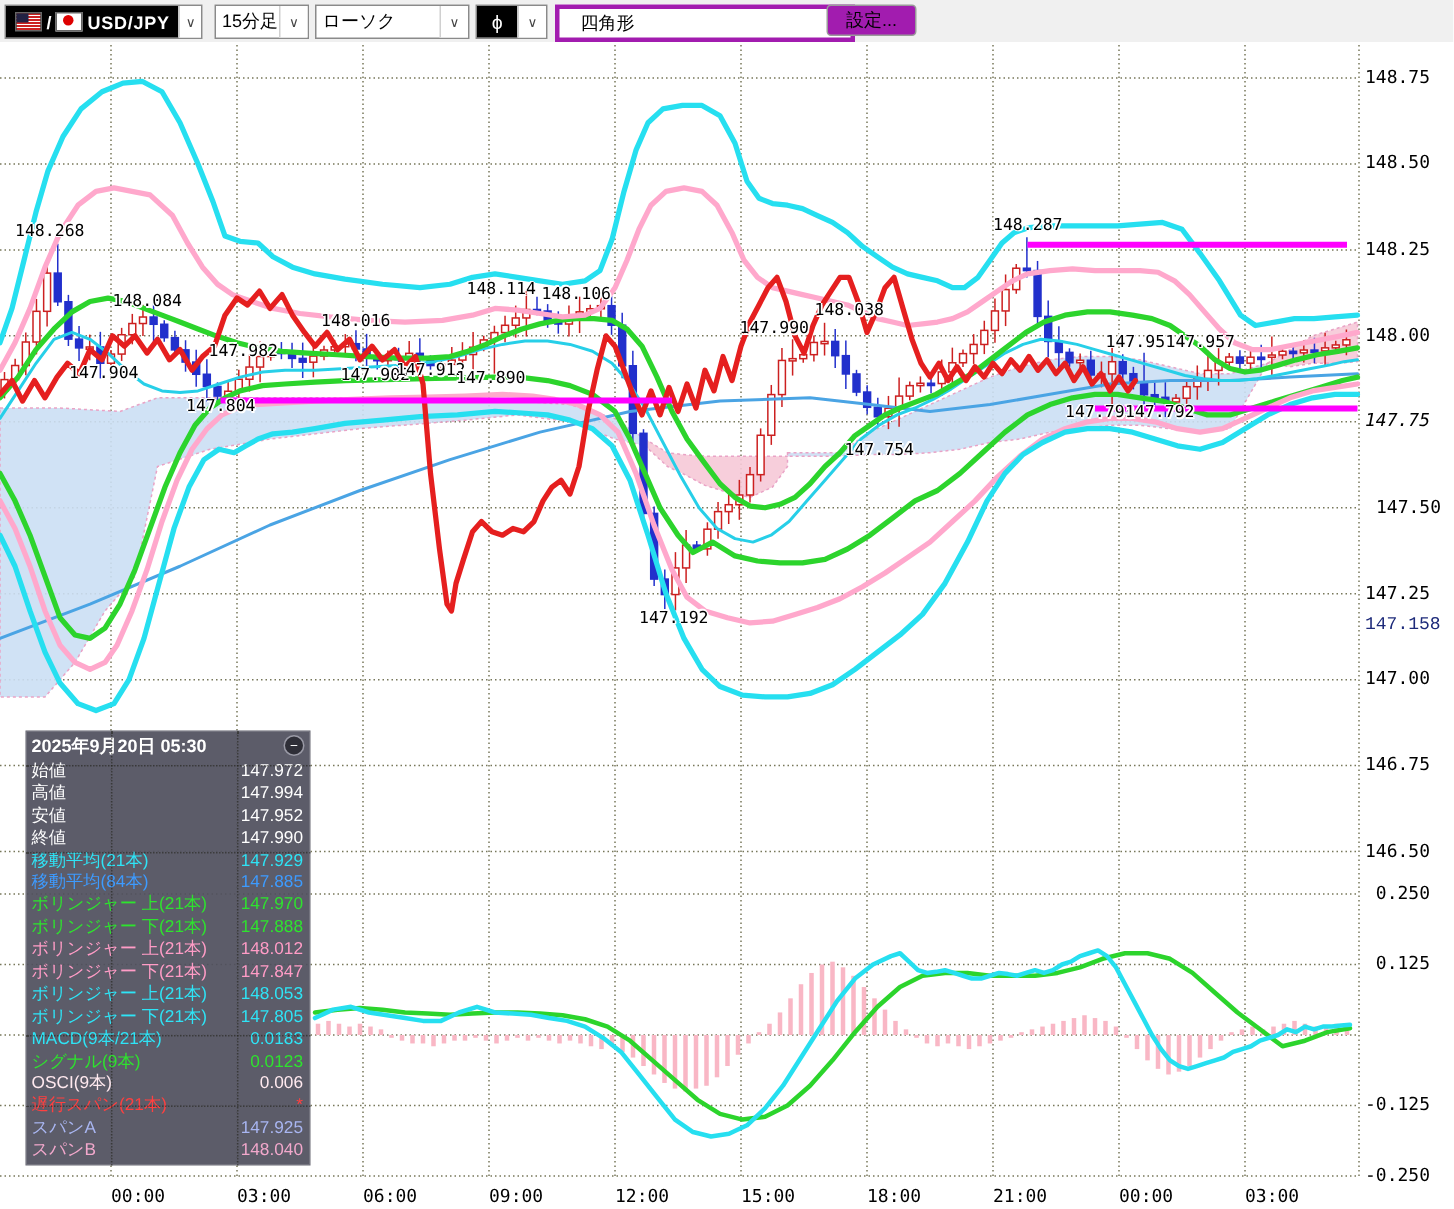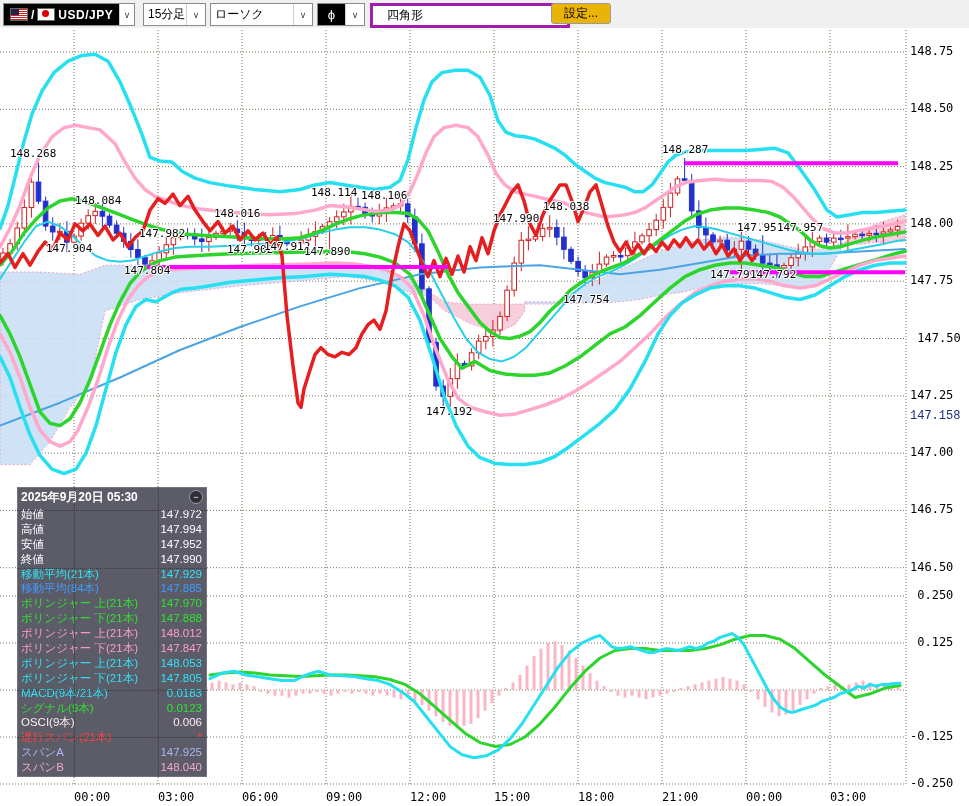--- a/index.html
+++ b/index.html
@@ -15,21 +15,21 @@
   .flag{display:inline-block;width:16px;height:11px;position:relative;flex:none;}
   .flag.us{background:repeating-linear-gradient(#c22 0 1px,#fff 1px 2px);border:1px solid #666;}
   .flag.us::after{content:"";position:absolute;left:0;top:0;width:8px;height:6px;background:#224;}
   .flag.jp{background:#fff;border:1px solid #666;}
   .flag.jp::after{content:"";position:absolute;left:4px;top:1px;width:7px;height:7px;border-radius:50%;background:#d00;}
   .slash{color:#fff;font-weight:bold;}
   .sym{color:#fff;font-weight:bold;letter-spacing:.5px;}
   .tool-glyph{color:#fff;font-size:13px;width:100%;text-align:center;}
   #shape-input{position:absolute;left:370px;top:3px;width:166px;height:19px;border:3px solid #a21caf;
     font-size:12px;padding:0 14px;font-family:"Liberation Sans",sans-serif;}
-  #settings-btn{position:absolute;left:551px;top:3px;width:60px;height:21px;background:#eab308;
+  #settings-btn{position:absolute;left:551px;top:3px;width:60px;height:21px;background:#a21caf;
     border:1px solid #9a9a9a;border-radius:3px;font-size:12px;font-family:"Liberation Sans",sans-serif;}
   
   #chart-svg{position:absolute;left:0;top:0;}
   .axis-label{position:absolute;font-family:"DejaVu Sans Mono",monospace;font-size:12px;color:#000;
     white-space:pre;}
   .y-label{width:58px;text-align:left;}
   .price-ann{position:absolute;font-family:"DejaVu Sans Mono",monospace;font-size:11px;color:#000;
     text-shadow:1px 0 0 #fff,-1px 0 0 #fff,0 1px 0 #fff,0 -1px 0 #fff,1px 1px 0 #fff,-1px -1px 0 #fff;
     white-space:nowrap;}
   
@@ -522,21 +522,21 @@
       <span class="price-ann" style="left: 737px; top: 221px;">147.951</span>
       <span class="price-ann" style="left: 777px; top: 221px;">147.957</span>
       <span class="price-ann" style="left: 710px; top: 268px;">147.793</span>
       <span class="price-ann" style="left: 750px; top: 268px;">147.792</span>
     </div>
   <div id="axis-layer">
       <span class="axis-label y-label" style="left: 910px; top: 44px;">148.75</span>
       <span class="axis-label y-label" style="left: 910px; top: 101.3px;">148.50</span>
       <span class="axis-label y-label" style="left: 910px; top: 158.6px;">148.25</span>
       <span class="axis-label y-label" style="left: 910px; top: 215.9px;">148.00</span>
-      <span class="axis-label y-label" style="left: 910px; top: 273.2px;">147.75</span>
+      <span class="axis-label y-label" style="left: 910px; top: 273.2px; font-style: italic;">147.75</span>
       <span class="axis-label y-label" style="left: 910px; top: 330.5px; text-align: center;">147.50</span>
       <span class="axis-label y-label" style="left: 910px; top: 387.8px;">147.25</span>
       <span class="axis-label y-label" style="left: 910px; top: 445.1px;">147.00</span>
       <span class="axis-label y-label" style="left: 910px; top: 502.4px;">146.75</span>
       <span class="axis-label y-label" style="left: 910px; top: 559.7px;">146.50</span>
       <span class="axis-label y-label" style="left: 910px; top: 408.886px; color: rgb(29, 42, 122); font-family: Liberation Mono, monospace;">147.158</span>
       <span class="axis-label y-label" style="left: 910px; top: 588px;"> 0.250</span>
       <span class="axis-label y-label" style="left: 910px; top: 635px;"> 0.125</span>
       <span class="axis-label y-label" style="left: 910px; top: 729px;">-0.125</span>
       <span class="axis-label y-label" style="left: 910px; top: 776px;">-0.250</span>

